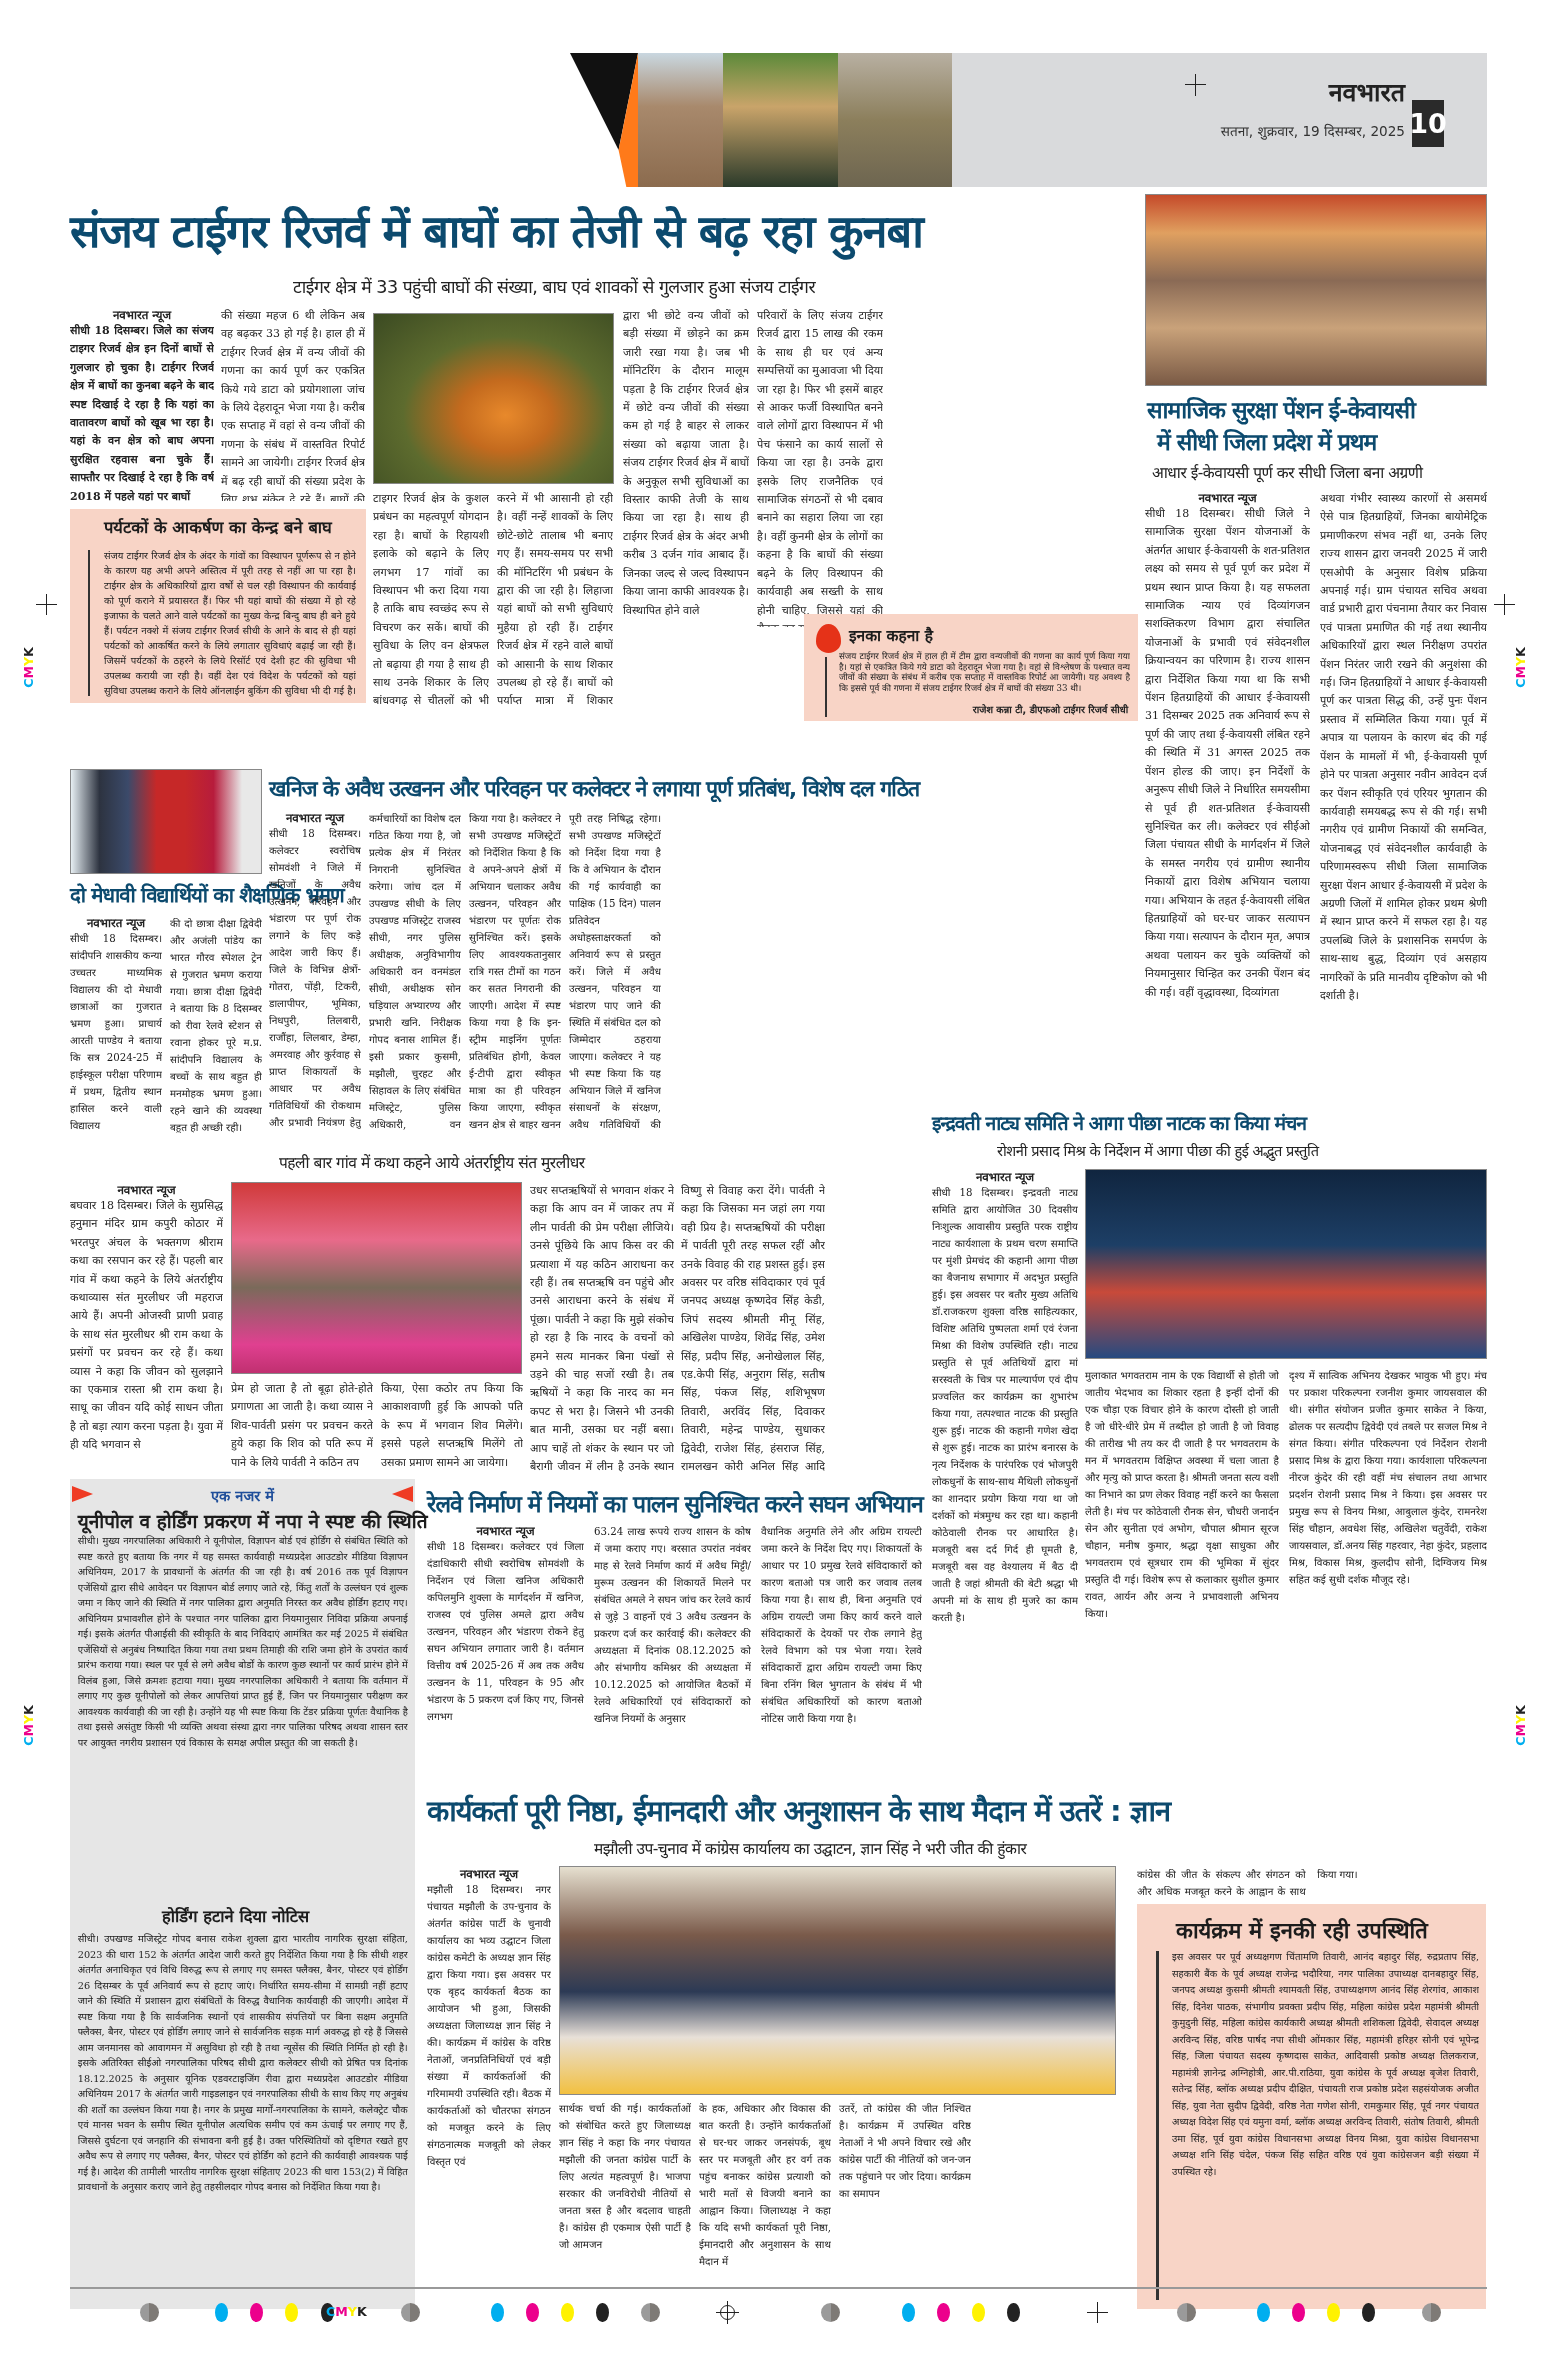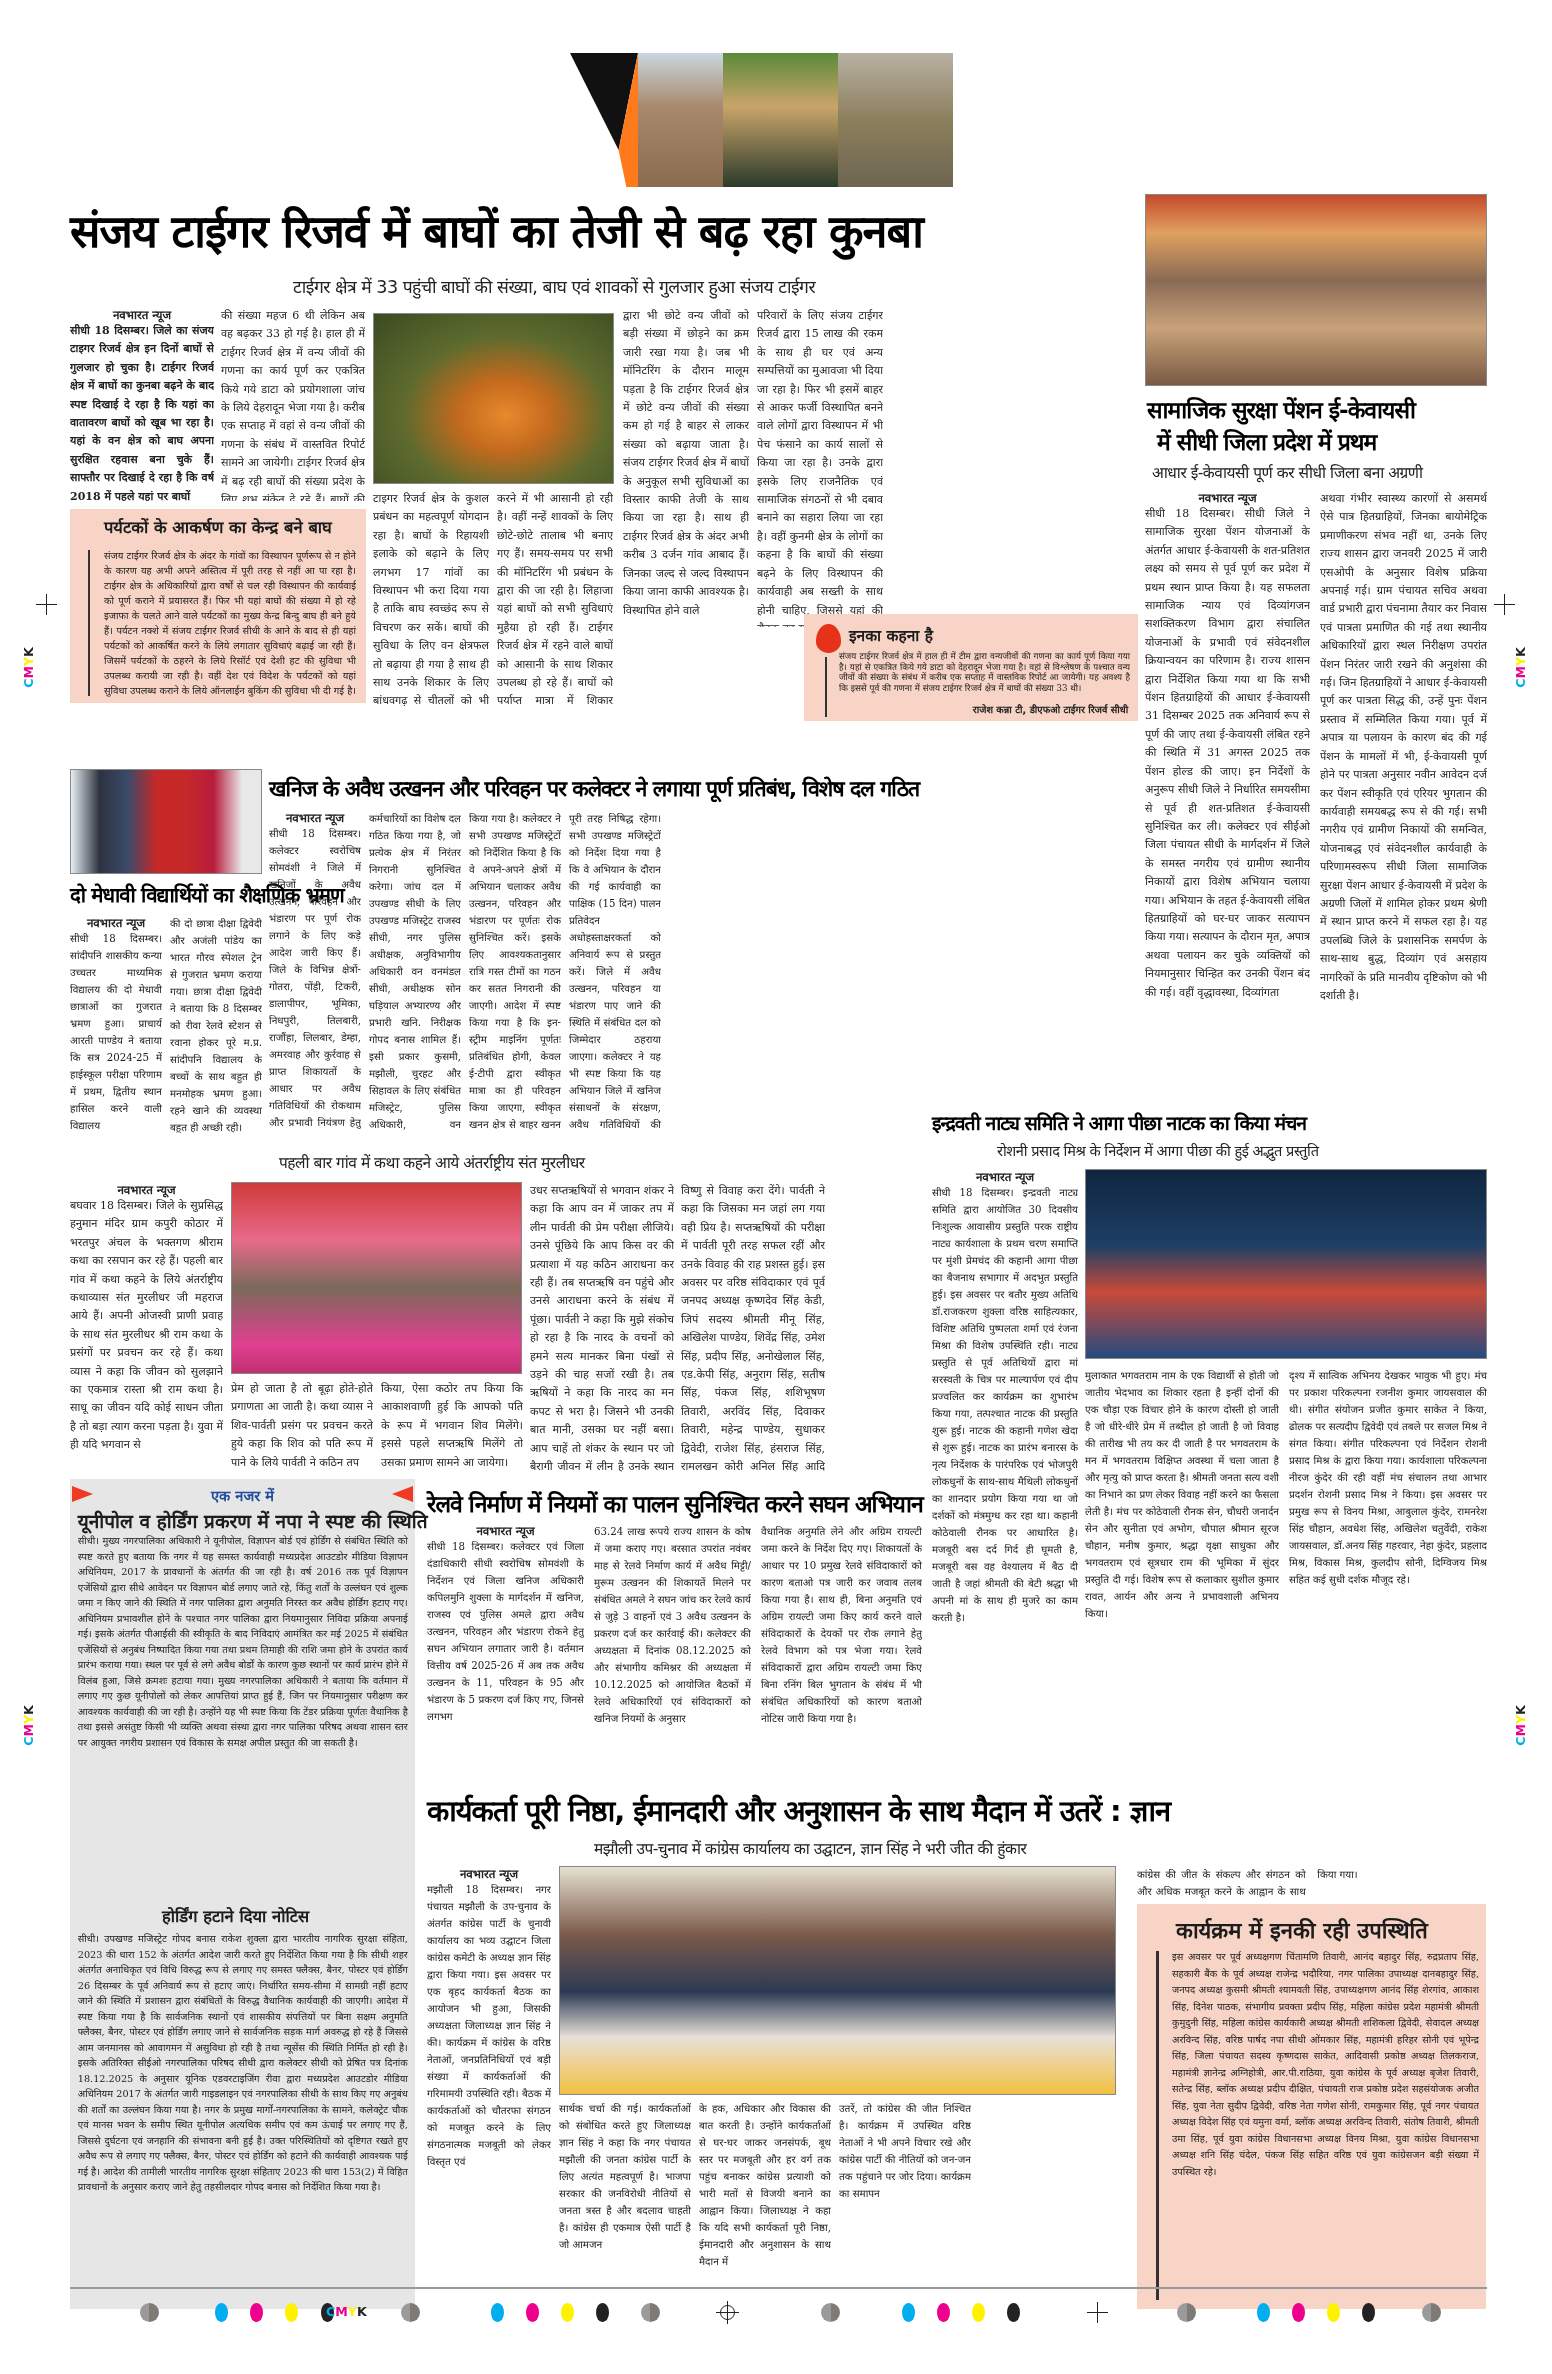--- a/index.html
+++ b/index.html
@@ -19,21 +19,21 @@
   .mast-grey { left: 882px; top: 0; width: 535px; height: 134px; background: #d9dadc; }
   .brand { right: 82px; top: 21.3px; font-family: "DejaVu Sans", sans-serif; font-weight: bold; font-size: 25px; color: #222; }
   .dateline { right: 82px; top: 68px; font-family: "DejaVu Sans", sans-serif; font-size: 13.6px; color: #333; }
   .pageno { right: 43px; top: 47px; width: 32px; height: 47px; background: #2a2a2a; color: #fff; font-family: "DejaVu Sans", sans-serif; font-weight: bold; font-size: 27px; display:flex; align-items:center; justify-content:center; }
   .crosshair { width: 21.3px; height: 21.3px; }
   .crosshair::before, .crosshair::after { content: ""; position: absolute; background: #222; }
   .crosshair::before { left: 9.7px; top: 0; width: 1px; height: 21.3px; }
   .crosshair::after { top: 9.7px; left: 0; height: 1px; width: 21.3px; }
 
   
-  .hl { font-family: "DejaVu Sans", sans-serif; font-weight: bold; color: #000000; white-space: nowrap; letter-spacing: -1px; }
+  .hl { font-family: "DejaVu Sans", sans-serif; font-weight: bold; color: #0c4a6e; white-space: nowrap; letter-spacing: -1px; }
   .sub { font-family: "DejaVu Sans", sans-serif; color: #222; white-space: nowrap; letter-spacing: -0.5px; }
   .byline { font-family: "DejaVu Sans", sans-serif; font-weight: bold; font-size: 11.6px; text-align: center; }
   .body { font-size: 11px; line-height: 18.4px; text-align: justify; color: #222; }
   .col { position: absolute; overflow: hidden; }
   .pinkbox { background: #f8d4c6; }
   .greybox { background: #e6e6e6; }
   .boxtitle { font-family: "DejaVu Sans", sans-serif; font-weight: bold; color: #1c1c1c; white-space: nowrap; }
   .vbar { position: absolute; width: 2.9px; background: #333; }
   .photo { position: absolute; border: 1px solid #888; }
   .tiger { background: radial-gradient(ellipse at 55% 60%, #e8892b 0%, #c36a1e 25%, #5d6b2e 55%, #3b4a22 100%); }
@@ -75,20 +75,26 @@
 
 <div class="page">
 
   <svg class="abs mast-tri" viewBox="0 0 70 138" preserveAspectRatio="none">
     <polygon points="0,0 70,0 50,100" fill="#111"></polygon>
     <polygon points="50,100 70,0 70,138 58,138" fill="#ff7a1a"></polygon>
   </svg>
   <div class="abs mast-photo ph1"></div>
   <div class="abs mast-photo ph2"></div>
   <div class="abs mast-photo ph3"></div>
+  <div class="abs mast-grey">
+    <div class="abs crosshair" style="left:233px;top:21.3px;"></div>
+    <div class="abs brand">नवभारत</div>
+    <div class="abs dateline">सतना, शुक्रवार, 19 दिसम्बर, 2025</div>
+    <div class="abs pageno">10</div>
+  </div>
 
   <div class="abs hl" style="left:0;top:146px;font-size:45px;">संजय टाईगर रिजर्व में बाघों का तेजी से बढ़ रहा कुनबा</div>
   <div class="abs sub" style="left:223px;top:221px;font-size:17.5px;">टाईगर क्षेत्र में 33 पहुंची बाघों की संख्या, बाघ एवं शावकों से गुलजार हुआ संजय टाईगर</div>
 
   <div class="col" style="left:0;top:254px;width:144px;height:194px;">
     <div class="byline">नवभारत न्यूज</div>
     <div class="body" style="font-weight:bold;">सीधी 18 दिसम्बर। जिले का संजय टाइगर रिजर्व क्षेत्र इन दिनों बाघों से गुलजार हो चुका है। टाईगर रिजर्व क्षेत्र में बाघों का कुनबा बढ़ने के बाद स्पष्ट दिखाई दे रहा है कि यहां का वातावरण बाघों को खूब भा रहा है। यहां के वन क्षेत्र को बाघ अपना सुरक्षित रहवास बना चुके हैं। साफ्तौर पर दिखाई दे रहा है कि वर्ष 2018 में पहले यहां पर बाघों</div>
   </div>
   <div class="col" style="left:151px;top:254px;width:144px;height:194px;">
     <div class="body">की संख्या महज 6 थी लेकिन अब वह बढ़कर 33 हो गई है। हाल ही में टाईगर रिजर्व क्षेत्र में वन्य जीवों की गणना का कार्य पूर्ण कर एकत्रित किये गये डाटा को प्रयोगशाला जांच के लिये देहरादून भेजा गया है। करीब एक सप्ताह में वहां से वन्य जीवों की गणना के संबंध में वास्तवित रिपोर्ट सामने आ जायेगी। टाईगर रिजर्व क्षेत्र में बढ़ रही बाघों की संख्या प्रदेश के लिए शुभ संकेत दे रहे हैं। बाघों की संख्या बढ़ाने में</div>

